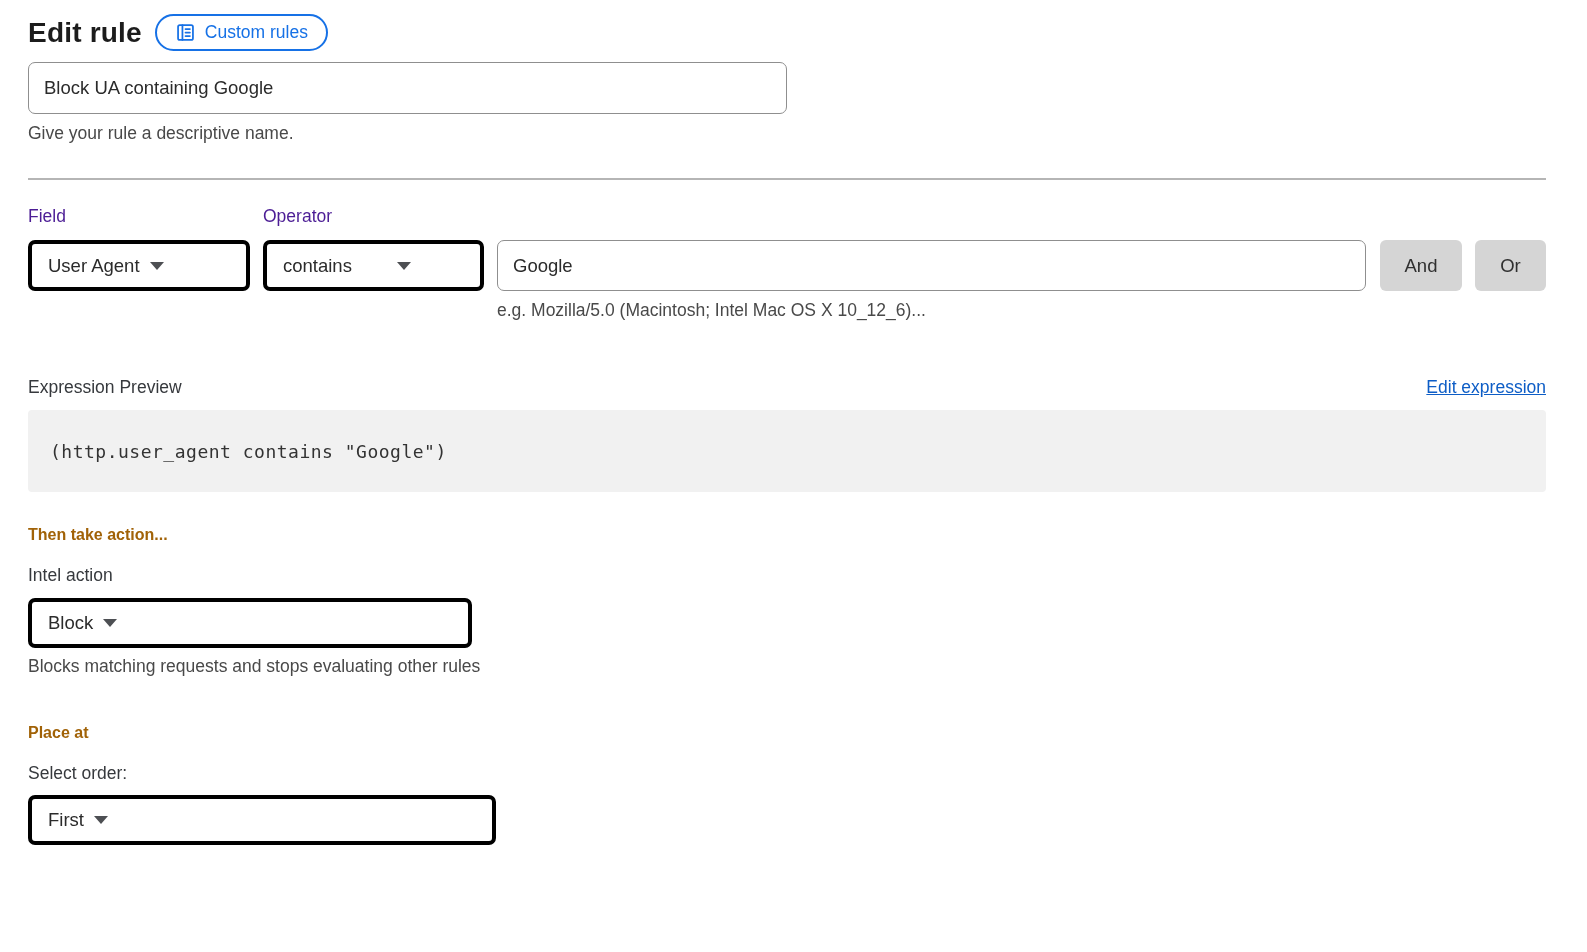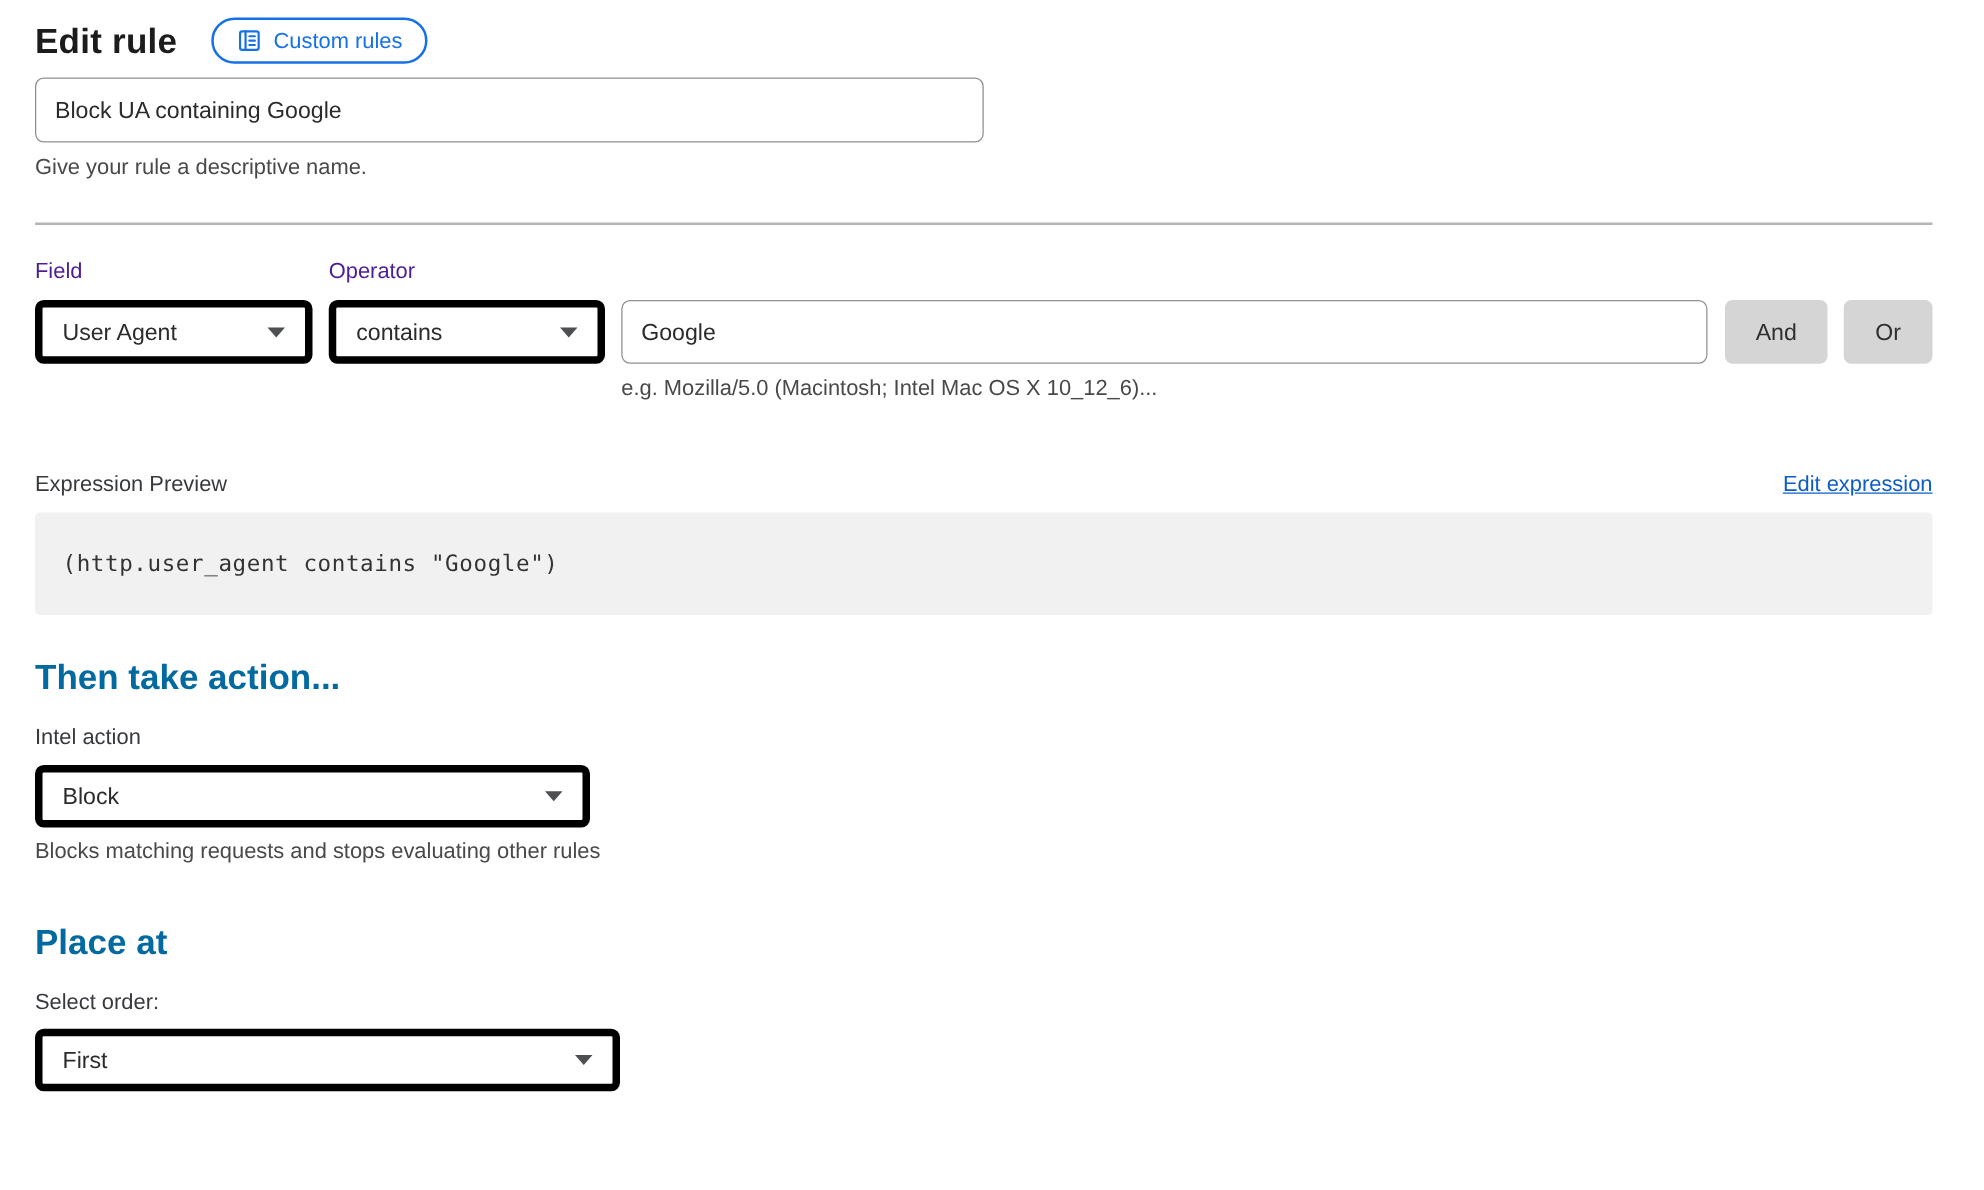--- a/index.html
+++ b/index.html
@@ -6,43 +6,43 @@
   html, body { background: #ffffff; }
   body {
     width: 1587px;
     min-height: 952px;
     font-family: "Liberation Sans", sans-serif;
     color: #1f1f1f;
   }
   .page { padding: 14px 41px 40px 28px; }
 
   
-  .title-row { display: flex; align-items: center; gap: 27px; }
+  .title-row { display: flex; align-items: center; gap: 13px; }
   .page-title { font-size: 28px; font-weight: 700; color: #1c1c1c; letter-spacing: 0.2px; }
   .pill {
     display: inline-flex; align-items: center; gap: 9px;
     height: 37px; padding: 0 18px;
     border: 2px solid #1671e6; border-radius: 999px;
     background: #ffffff; color: #1671e6;
     font-size: 17.5px; font-family: inherit; cursor: pointer;
   }
   .pill svg { display: block; }
 
   
   .field-label { display: block; font-size: 17.5px; color: #36393d; }
   .helper { font-size: 17.5px; color: #494949; }
   .text-input {
     height: 52px; border: 1px solid #8f8f8f; border-radius: 7px;
     padding: 0 15px; font-size: 18.5px; color: #2b2b2b;
     font-family: inherit; background: #fff; width: 100%;
   }
   .select {
-    height: 51px; border: 6px solid #000000; border-radius: 7px;
+    height: 51px; border: 4px solid #000000; border-radius: 7px;
     background: #fff; display: flex; align-items: center;
-    justify-content: space-between; padding: 0 16px;
+    padding: 0 16px;
     font-size: 18.5px; color: #2b2b2b; cursor: pointer;
   }
   .caret {
     width: 0; height: 0;
     border-left: 7px solid transparent;
     border-right: 7px solid transparent;
     border-top: 8px solid #4d4f53;
     flex: 0 0 auto; margin-left: 10px;
   }
 
@@ -81,21 +81,21 @@
   .code-block {
     margin-top: 12px; height: 82px; background: #f1f1f1; border-radius: 4px;
     display: flex; align-items: center; padding: 0 22px;
   }
   .code-block code {
     font-family: "DejaVu Sans Mono", "Liberation Mono", monospace;
     font-size: 18px; color: #333333; letter-spacing: 0.5px;
   }
 
   
-  .section-heading { margin-top: 34px; font-size: 28px; font-weight: 700; color: #0369a1; }
+  .section-heading { margin-top: 34px; font-size: 16px; font-weight: 700; color: #a16207; }
   .action-label { margin-top: 21px; }
   .action-select { width: 444px; margin-top: 12px; height: 50px; }
   .action-helper { margin-top: 8px; }
 
   
   .place-heading { margin-top: 47px; }
   .place-label { margin-top: 21px; }
   .place-select { width: 468px; margin-top: 11px; height: 50px; }
 </style>
 </head>

